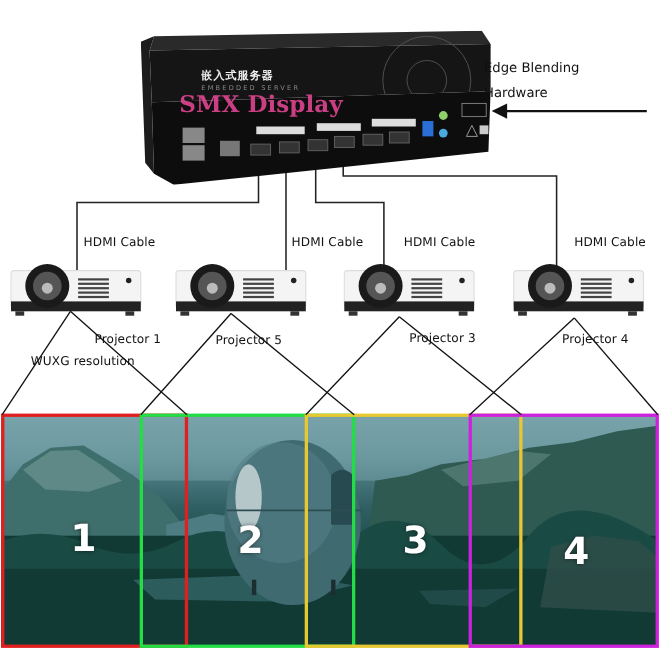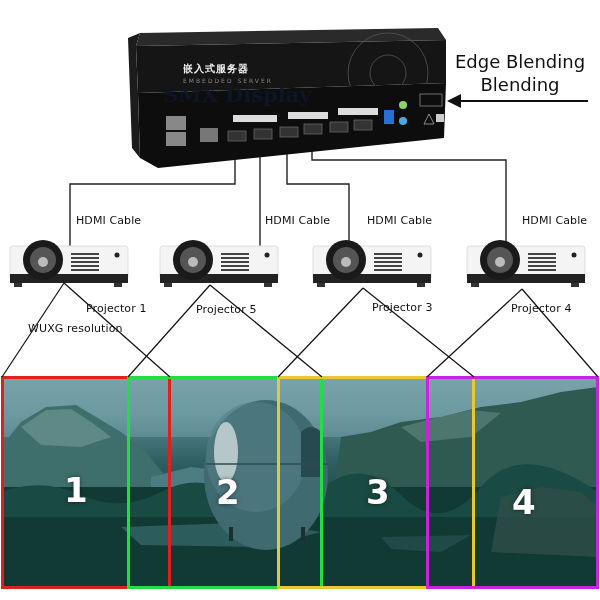--- a/index.html
+++ b/index.html
@@ -1,20 +1,20 @@
 <!DOCTYPE html>
 <html><head>
 <meta charset="utf-8">
 <style>
   html,body{margin:0;padding:0;background:#fff;}
   body{width:600px;height:600px;position:relative;overflow:hidden;font-family:"DejaVu Sans","Liberation Sans",sans-serif;}
   .abs{position:absolute;}
   svg.canvas{position:absolute;left:0;top:0;}
   .label{position:absolute;font-size:11px;color:#111;white-space:nowrap;letter-spacing:0.1px;text-align:center;}
-  .title-label{position:absolute;font-size:18px;color:#111;text-align:center;line-height:23px;width:160px;}
+  .title-label{position:absolute;font-size:12px;color:#111;line-height:23px;width:160px;}
   .screen-num{position:absolute;color:#fff;font-size:34px;font-weight:bold;text-shadow:0 0 4px rgba(0,0,0,0.5);}
   .frame{position:absolute;box-sizing:border-box;border-width:3px;border-style:solid;}
 </style>
 </head>
 <body>
 
 <div class="abs" style="left:1px;top:377px;width:597px;height:211px;overflow:hidden;
      background:linear-gradient(180deg,#6e9aa2 0%,#5a8a93 18%,#2f5f62 40%,#1e4a4a 60%,#123634 80%,#0b2422 100%);">
   <svg width="597" height="211" viewBox="0 0 597 211">
 
@@ -110,25 +110,25 @@
 
   <rect x="256" y="82" width="10" height="14" fill="#2a6fd6"></rect>
   <circle cx="275" cy="77" r="4" fill="#8fd16a"></circle>
   <circle cx="275" cy="93" r="4" fill="#4aa9e0"></circle>
   <rect x="292" y="66" width="22" height="12" fill="none" stroke="#888" stroke-width="0.8"></rect>
   <polygon points="296,96 301,86 306,96" fill="none" stroke="#aaa" stroke-width="0.8"></polygon>
   <rect x="308" y="86" width="8" height="8" fill="#ccc"></rect>
 </svg>
 <div class="abs" style="left:183px;top:62px;color:#eee;font-size:10px;font-weight:bold;letter-spacing:1px;">嵌入式服务器</div>
 <div class="abs" style="left:183px;top:77px;color:#888;font-size:6px;letter-spacing:2px;">EMBEDDED SERVER</div>
-<div class="abs" style="left:163px;top:82px;color:#0f172a;font-family:'DejaVu Serif',serif;font-weight:bold;font-size:21px;opacity:0.85;">SMX Display</div>
+<div class="abs" style="left:163px;top:82px;color:#ec4899;font-family:'DejaVu Serif',serif;font-weight:bold;font-size:21px;opacity:0.85;">SMX Display</div>
 
 <div class="title-label" style="left:440px;top:50px;">
   <div>Edge Blending</div>
-  <div>Blending</div>
+  <div>Hardware</div>
 </div>
 
 <div class="label" style="left:76px;top:214px;">HDMI Cable</div>
 <div class="label" style="left:265px;top:214px;">HDMI Cable</div>
 <div class="label" style="left:367px;top:214px;">HDMI Cable</div>
 <div class="label" style="left:522px;top:214px;">HDMI Cable</div>
 
 <svg class="abs" style="left:0;top:238px;" width="600" height="55" viewBox="0 0 600 55">
   <defs>
     <g id="proj">

